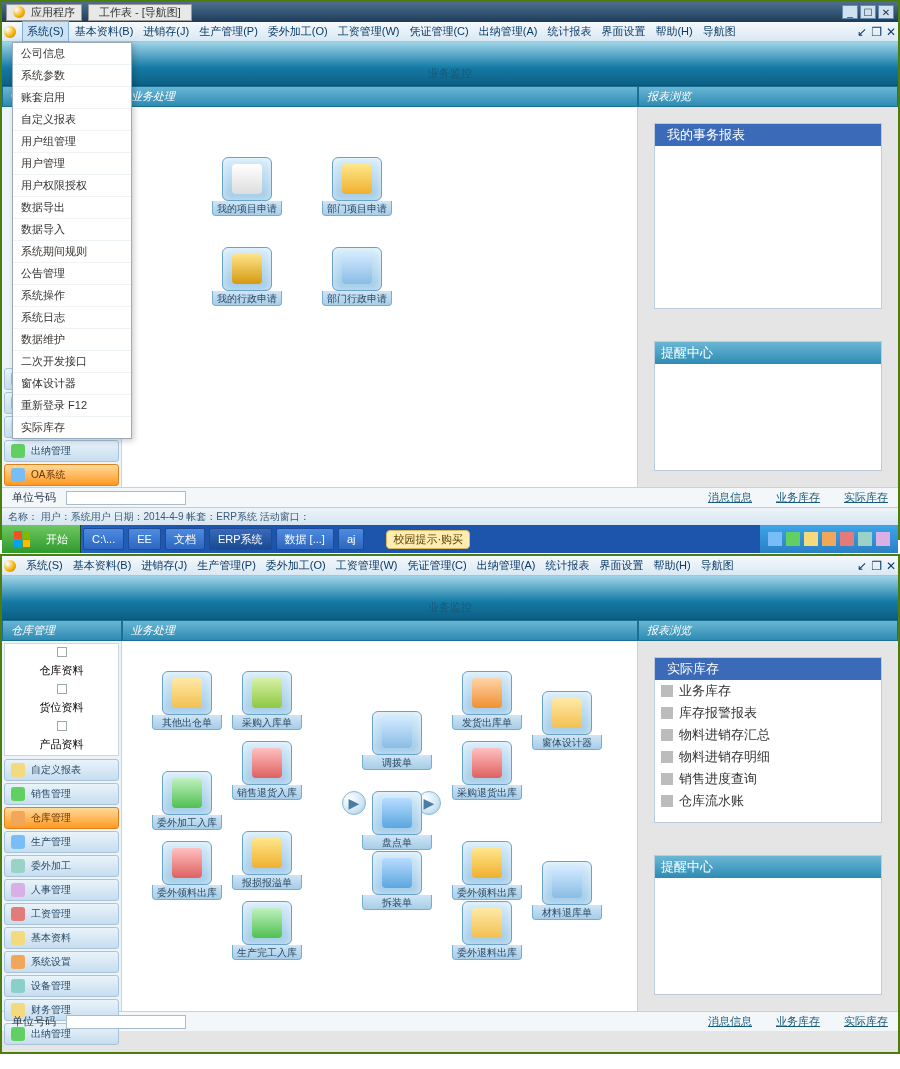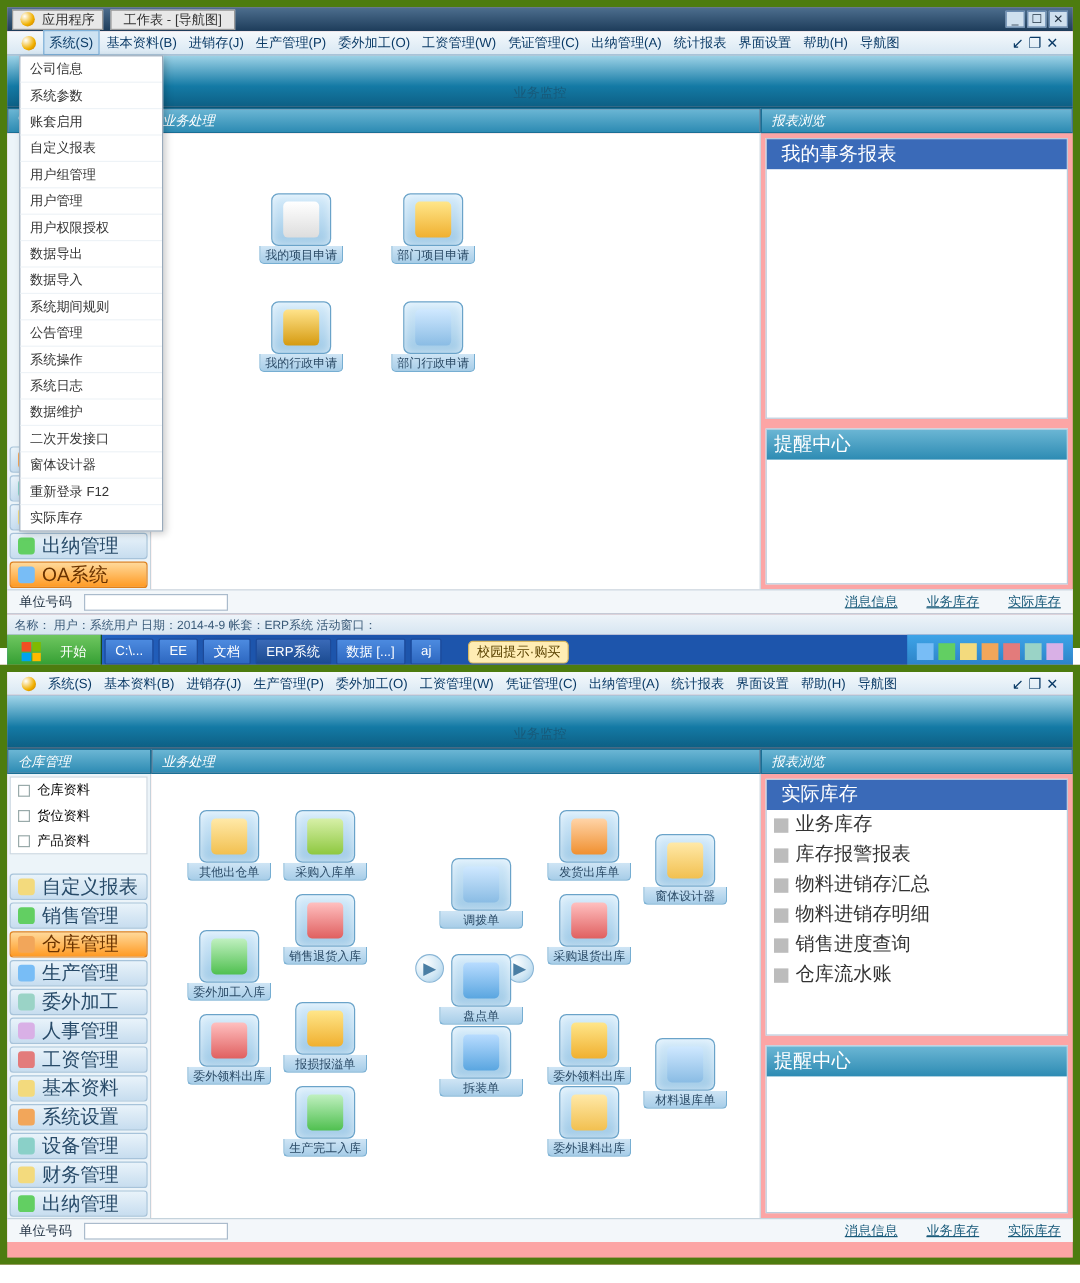--- a/index.html
+++ b/index.html
@@ -1,30 +1,30 @@
 <!DOCTYPE html>
 <html><head>
 <meta charset="utf-8">
 <style>
 * { box-sizing: border-box; margin: 0; padding: 0; font-family: "Microsoft YaHei", SimSun, sans-serif; }
 body { background: #fff; width: 900px; }
 
-.screenshot { width: 900px; position: relative; border: 6px solid #4d7c0f; background: #fca5a5; }
+.screenshot { width: 900px; position: relative; border: 2px solid #4d7c0f; background: #e5e5e5; }
 .ss1 { height: 540px; margin-bottom: 14px; }
 .ss2 { height: 500px; }
 
 .titlebar { height: 20px; background: linear-gradient(#4e6f8f,#1d3c5a); display: flex; align-items: center; font-size: 11px; color: #fff; padding: 0 4px; }
 .titlebar .tleft { flex: 0 0 auto; background: #e8e8e8; color: #333; border: 1px solid #999; padding: 0 6px; display:flex; align-items:center; gap:6px;}
 .titlebar .tleft .orb{width:12px;height:12px;border-radius:50%;background:radial-gradient(circle at 30% 30%,#fff,#f0b000 60%,#c07000);}
 .titlebar .tmid { flex: 0 0 auto; margin-left:6px; background:#e8e8e8; color:#333; border:1px solid #999; padding:0 10px;}
 .titlebar .spacer { flex: 1; }
 .winbtns { display:flex; gap:2px; }
 .winbtn { width:16px;height:14px;background:#cfe0ee;border:1px solid #6a8bb0; color:#234; font-size:10px; display:flex;align-items:center;justify-content:center;}
 
-.menubar { height: 20px; background: linear-gradient(#f5f9fc,#d9e8f3); border-bottom:1px solid #a9c3d8; display:flex; align-items:center; font-size:11px; padding:0 12px; gap:2px; color:#0a3a66; position:relative;}
+.menubar { height: 20px; background: linear-gradient(#f5f9fc,#d9e8f3); border-bottom:1px solid #a9c3d8; display:flex; align-items:center; font-size:11px; padding:0 2px; gap:2px; color:#0a3a66; position:relative;}
 .menubar .mitem { padding: 2px 4px; cursor:default; white-space:nowrap;}
 .menubar .mitem.first { background:#cde2f2; border:1px solid #7db0d8;}
 .menubar .orb2{width:12px;height:12px;border-radius:50%;background:radial-gradient(circle at 30% 30%,#fff,#f0b000 60%,#c07000); margin-right:4px;}
 .menubar .mright { margin-left:auto; display:flex; gap:4px; align-items:center; color:#0a3a66;}
 .menubar .mright span{font-size:12px; cursor:default;}
 
 .dropdown { position:absolute; left:10px; top:40px; width:120px; background:#fff; border:1px solid #9ab; box-shadow:2px 2px 6px rgba(0,0,0,.2); z-index:50; font-size:11px;}
 .dropdown .ditem { padding:3px 8px; border-bottom:1px solid #eef3f7; color:#333; white-space:nowrap;}
 .dropdown .ditem:last-child{border-bottom:none;}
 
@@ -33,36 +33,36 @@
 .centercap { position:absolute; left:50%; transform:translateX(-50%); margin-top:-20px; font-size:11px; color:#185a7a;}
 .colheaders{display:flex; font-size:11px;}
 .colheaders .ch{ background:linear-gradient(#6bb6d4,#2d8bb3); color:#fff; padding:2px 8px; border:1px solid #1a6f95;font-style:italic;}
 .colheaders .ch1{flex:0 0 120px;}
 .colheaders .ch2{flex:1;}
 .colheaders .ch3{flex:0 0 260px;}
 
 .body3col{display:flex; height:380px;}
 .leftcol{flex:0 0 120px; border-right:1px solid #c5d3dc; background:#ecf4f9; display:flex; flex-direction:column;}
 .leftlist{flex:0 0 auto; background:#fff; border:1px solid #cbd8e1; margin:2px; font-size:11px;}
-.leftlist .litem{padding:3px 6px; display:flex; gap:6px; align-items:center;}
+.leftlist .litem{padding:3px 6px; display:flex; gap:6px; align-items:center;flex-direction:column;}
 .leftlist .litem .sq{width:10px;height:10px;border:1px solid #9aa; background:#fff;}
 .sideaccordion{flex:1; display:flex; flex-direction:column; justify-content:flex-end;}
-.accitem{height:22px; background:linear-gradient(#e9f3fa,#c7ddef); border:1px solid #a7c3da; border-radius:3px; margin:1px 2px; display:flex; align-items:center; gap:6px; padding:0 6px; font-size:16px; color:#274a68;}
+.accitem{height:22px; background:linear-gradient(#e9f3fa,#c7ddef); border:1px solid #a7c3da; border-radius:3px; margin:1px 2px; display:flex; align-items:center; gap:6px; padding:0 6px; font-size:10px; color:#274a68;}
 .accitem.active{background:linear-gradient(#ffd99a,#ff9a23); border-color:#e0801a; color:#6a3300;}
 .accitem .aicon{width:14px;height:14px;border-radius:3px;}
 
 .midcol{flex:1; background:#fff; position:relative; border-right:1px solid #c5d3dc; overflow:hidden;}
 .iconbtn{width:70px; display:flex; flex-direction:column; align-items:center; font-size:10px; color:#2a4a66; position:absolute;}
 .iconbtn .ib{width:50px;height:44px; background:linear-gradient(#d6ecfb,#9cc8e6); border:1px solid #6aa3c9; border-radius:6px; display:flex; align-items:center; justify-content:center; box-shadow:inset 0 0 8px rgba(255,255,255,.6);}
 .iconbtn .ib .glyph{width:30px;height:30px;border-radius:4px;}
 .iconbtn .lbl{background:linear-gradient(#cfe5f5,#a7cde8); border:1px solid #76aed2; border-top:none; border-radius:0 0 4px 4px; width:70px; text-align:center; padding:1px 0; height:15px; overflow:hidden;}
 .circlebtn{position:absolute; width:24px;height:24px;border-radius:50%;background:radial-gradient(circle at 30% 30%,#fff,#cfe6f4 60%,#9cc8e6); border:1px solid #8ab6d6; display:flex;align-items:center;justify-content:center;color:#4a7ea4;font-size:14px;}
 
 .rightcol{flex:0 0 260px; display:flex; flex-direction:column;}
-.rbpanel{border:1px solid #bcd; margin:4px; background:#fff; font-size:16px;}
+.rbpanel{border:1px solid #bcd; margin:16px; background:#fff; font-size:13px;}
 .rbpanel .rbhead{background:linear-gradient(#6bb6d4,#2d8bb3); color:#fff; padding:2px 6px;}
 .rbpanel .rbsel{background:#3a6ab8; color:#fff; display:flex; gap:6px; align-items:center; padding:2px 6px;}
 .rbpanel .rbitem{padding:2px 6px; display:flex; gap:6px; align-items:center; color:#333;}
 .rbpanel .rbitem .ric{width:12px;height:12px;}
 .rbpanel.fill{flex:1;}
 
 .bottombar{height:20px; border-top:1px solid #c5d3dc; display:flex; align-items:center; font-size:11px; padding:0 10px; gap:10px; color:#234; background:#f3f7fa;}
 .bottombar input{height:14px; border:1px solid #abc; font-size:11px; width:120px;}
 .bottombar .rightlinks{margin-left:auto; display:flex; gap:24px;}
 .bottombar .rightlinks span{color:#185a7a; text-decoration:underline; cursor:default;}

